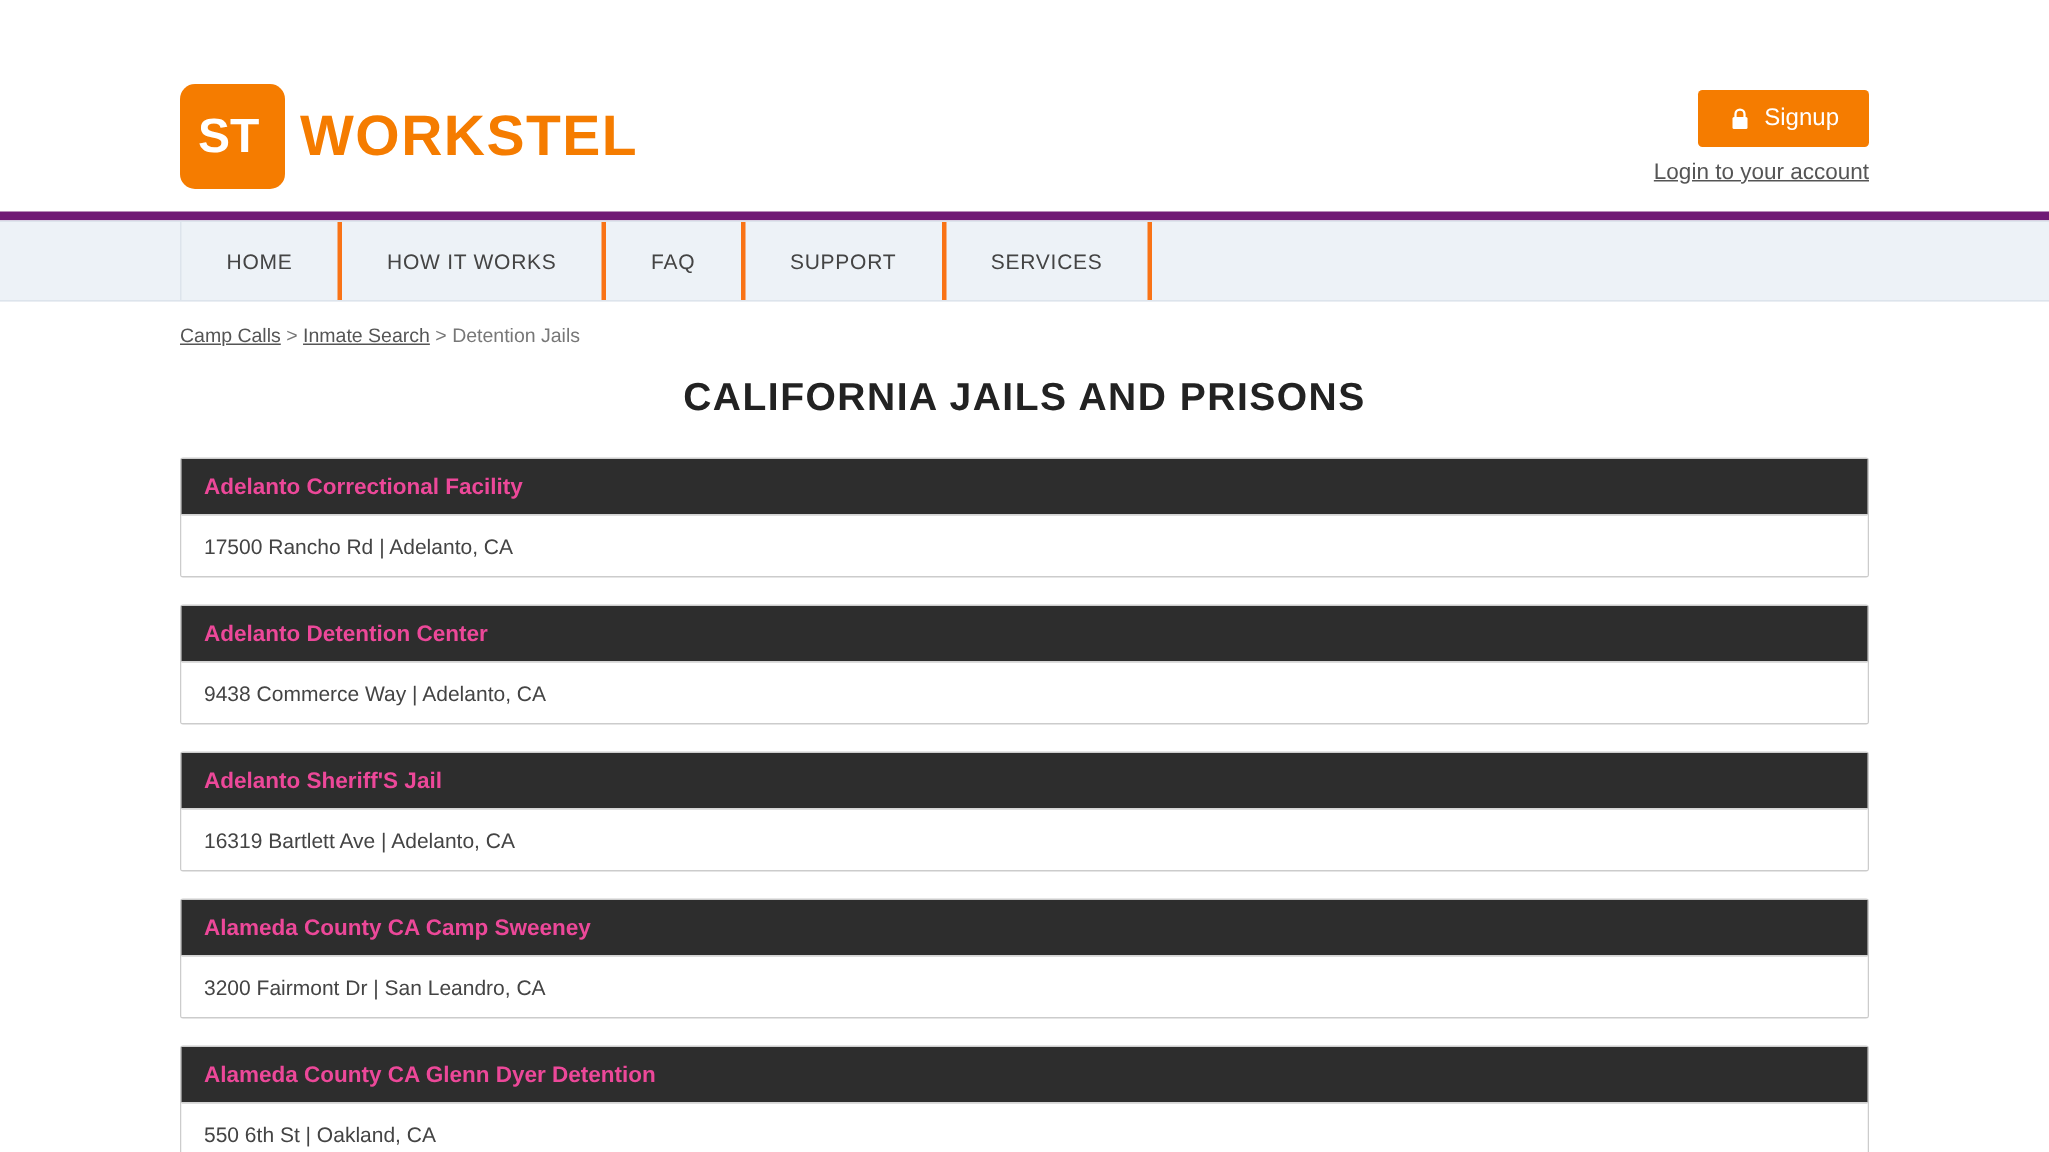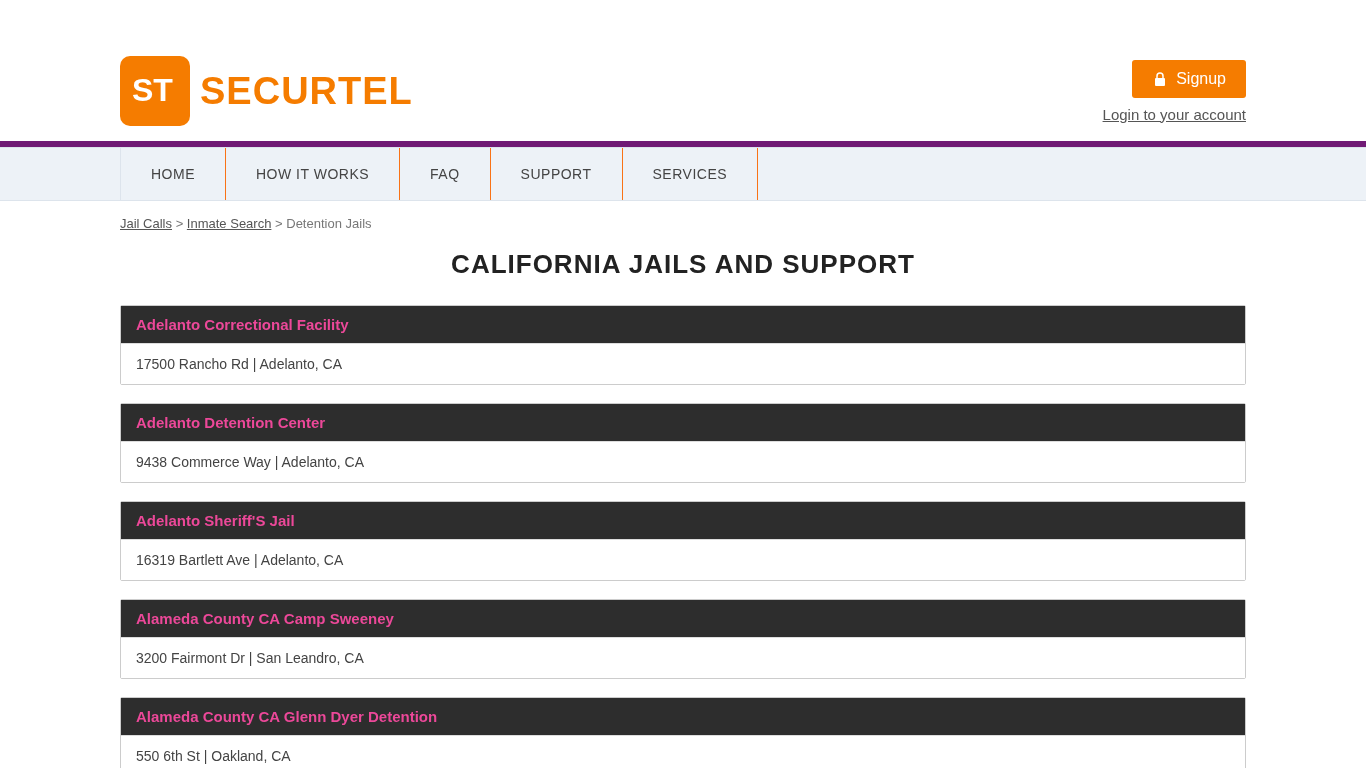--- a/index.html
+++ b/index.html
@@ -68,21 +68,21 @@
       gap: 0;
     }
     .nav-item {
       padding: 18px 30px;
       font-size: 14px;
       color: #444;
       cursor: pointer;
       text-transform: uppercase;
       font-weight: 500;
       letter-spacing: 0.5px;
-      border-right: 1px solid #f97316;
+      border-right: 3px solid #f97316;
     }
     .nav-item:first-child {
       border-left: 1px solid #dde4ec;
     }
 
     
     #breadcrumb {
       padding: 15px 120px 8px;
       font-size: 13px;
       color: #555;
@@ -136,21 +136,21 @@
 <body>
 
 <div id="header">
   <div id="logo-area">
 
     <svg id="logo-icon" viewBox="0 0 70 70" xmlns="http://www.w3.org/2000/svg">
       <rect width="70" height="70" rx="10" fill="#f57c00"></rect>
       <text x="12" y="45" font-family="Arial" font-weight="bold" font-size="32" fill="white">ST</text>
     </svg>
     <div id="logo-text">
-      <span>SECUR</span><span style="color:#f57c00">TEL</span>
+      <span>WORKS</span><span style="color:#f57c00">TEL</span>
     </div>
   </div>
   <div id="header-right">
     <button id="signup-btn">
       <svg width="16" height="16" viewBox="0 0 16 16" fill="white">
         <rect x="3" y="7" width="10" height="8" rx="1" fill="white"></rect>
         <path d="M5 7V5a3 3 0 016 0v2" stroke="white" stroke-width="1.5" fill="none"></path>
       </svg>
       <span>Signup</span>
     </button>
@@ -160,29 +160,29 @@
 
 <div id="nav">
   <div class="nav-item">HOME</div>
   <div class="nav-item">HOW IT WORKS</div>
   <div class="nav-item">FAQ</div>
   <div class="nav-item">SUPPORT</div>
   <div class="nav-item">SERVICES</div>
 </div>
 
 <div id="breadcrumb">
-  <a>Jail Calls</a>
+  <a>Camp Calls</a>
   <span> &gt; </span>
   <a>Inmate Search</a>
   <span> &gt; </span>
   <span>Detention Jails</span>
 </div>
 
 <div id="main">
-  <h1 id="page-title">CALIFORNIA JAILS AND SUPPORT</h1>
+  <h1 id="page-title">CALIFORNIA JAILS AND PRISONS</h1>
 
   <div id="facilities-list">
 
   <div class="facility-card">
         <div class="facility-header">
           <div class="facility-name">Adelanto Correctional Facility</div>
         </div>
         <div class="facility-address">17500 Rancho Rd | Adelanto, CA</div>
       </div>
       <div class="facility-card">

